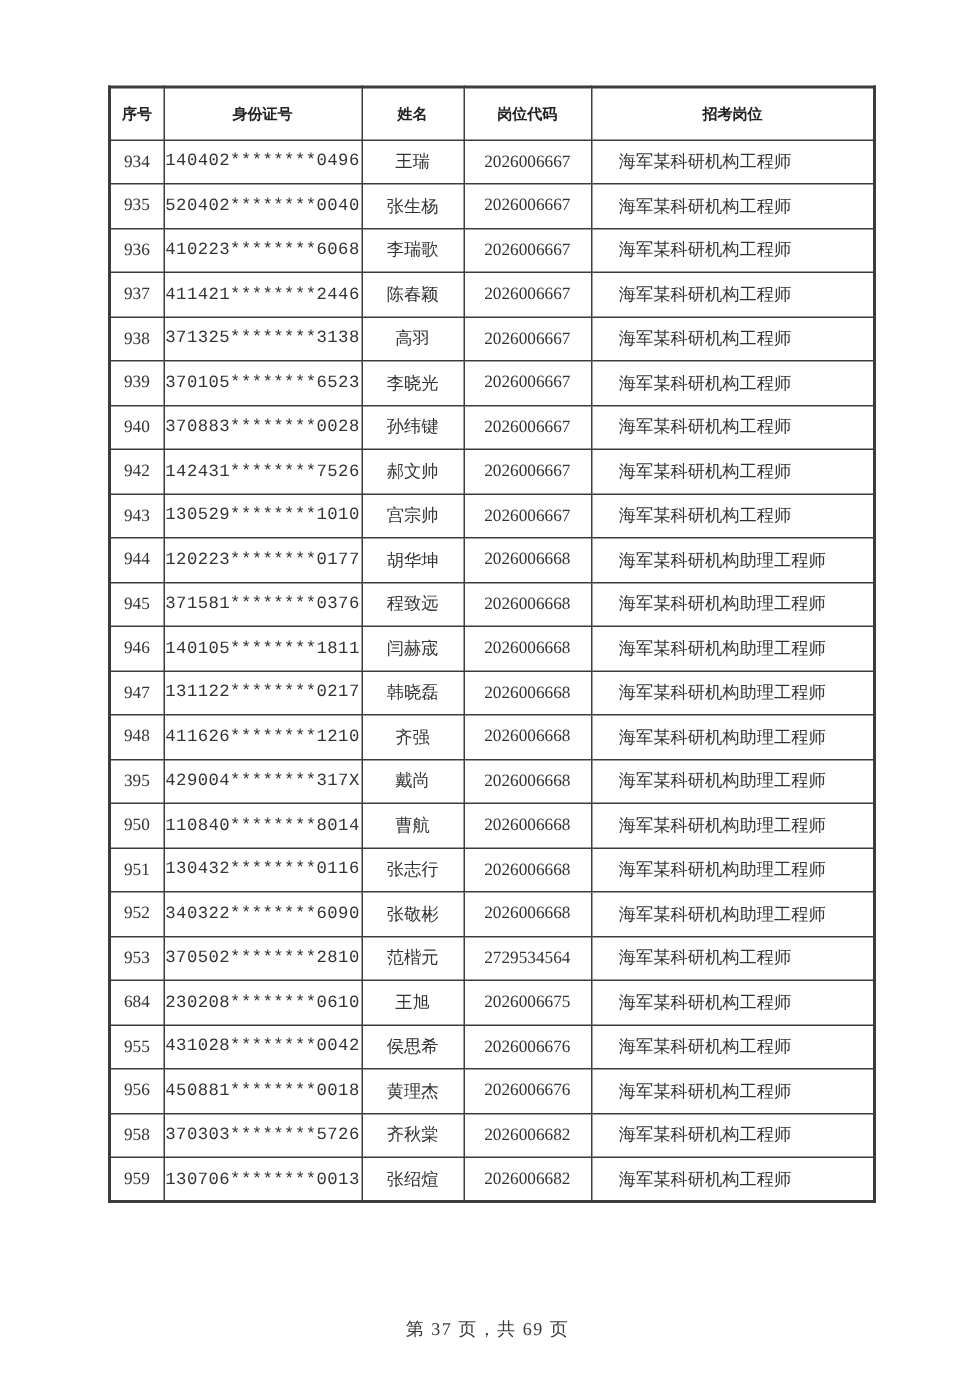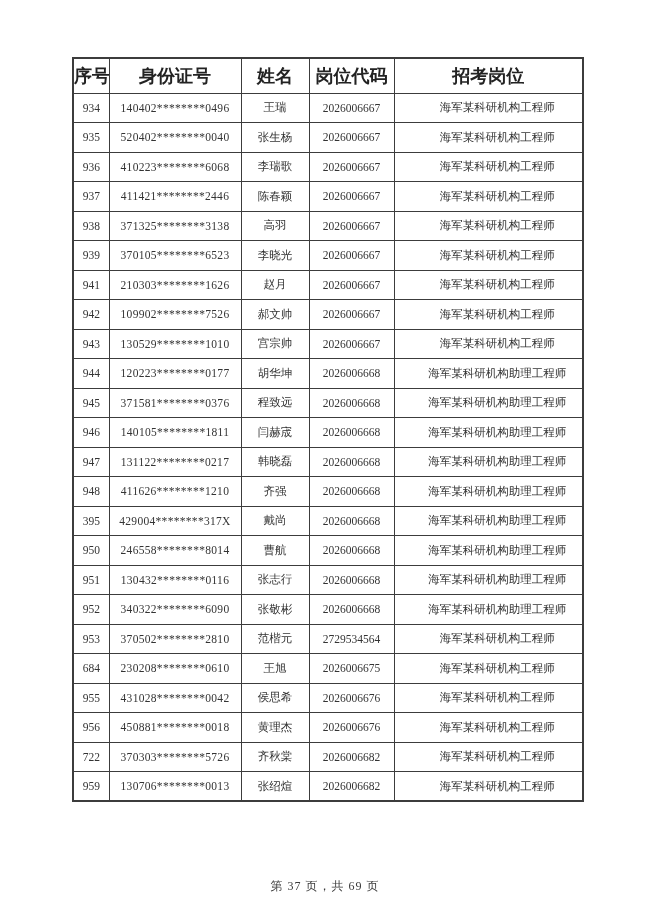--- a/index.html
+++ b/index.html
@@ -26,37 +26,37 @@
     table-layout: fixed;
     border: 2px solid #3c3c3c;
   }
   table.roster th, table.roster td {
     border: 1px solid #3c3c3c;
     overflow: hidden;
     white-space: nowrap;
   }
   table.roster th {
     height: 35px;
-    font-size: 18px;
+    font-size: 10px;
     font-weight: bold;
     text-align: center;
     vertical-align: middle;
     color: #222;
   }
   table.roster td {
     height: 29.5px;
     font-size: 11.5px;
     font-weight: normal;
     text-align: center;
     vertical-align: middle;
     color: #333;
   }
-  table.roster td.col-idnum { letter-spacing: 0.3px; }
+  table.roster td.col-idnum { letter-spacing: 0.3px; font-family: Liberation Mono, monospace; }
   table.roster td.col-job {
-    text-align: center;
+    text-align: left;
     padding-left: 18px;
   }
   .footer {
     position: absolute;
     left: 0;
     top: 878px;
     width: 650px;
     text-align: center;
     font-size: 12px;
     color: #3a3a3a;
@@ -127,32 +127,32 @@
   </tr>
 
   <tr>
     <td class="col-serial">939</td>
     <td class="col-idnum">370105********6523</td>
     <td class="col-name">李晓光</td>
     <td class="col-code">2026006667</td>
     <td class="col-job">海军某科研机构工程师</td>
   </tr>
 
-
-  <tr>
-    <td class="col-serial">941</td>
-    <td class="col-idnum">210303********1626</td>
-    <td class="col-name">赵月</td>
-    <td class="col-code">2026006667</td>
-    <td class="col-job">海军某科研机构工程师</td>
-  </tr>
+  <tr>
+    <td class="col-serial">940</td>
+    <td class="col-idnum">370883********0028</td>
+    <td class="col-name">孙纬键</td>
+    <td class="col-code">2026006667</td>
+    <td class="col-job">海军某科研机构工程师</td>
+  </tr>
+
 
   <tr>
     <td class="col-serial">942</td>
-    <td class="col-idnum">109902********7526</td>
+    <td class="col-idnum">142431********7526</td>
     <td class="col-name">郝文帅</td>
     <td class="col-code">2026006667</td>
     <td class="col-job">海军某科研机构工程师</td>
   </tr>
 
   <tr>
     <td class="col-serial">943</td>
     <td class="col-idnum">130529********1010</td>
     <td class="col-name">宫宗帅</td>
     <td class="col-code">2026006667</td>
@@ -202,21 +202,21 @@
   <tr>
     <td class="col-serial">395</td>
     <td class="col-idnum">429004********317X</td>
     <td class="col-name">戴尚</td>
     <td class="col-code">2026006668</td>
     <td class="col-job">海军某科研机构助理工程师</td>
   </tr>
 
   <tr>
     <td class="col-serial">950</td>
-    <td class="col-idnum">246558********8014</td>
+    <td class="col-idnum">110840********8014</td>
     <td class="col-name">曹航</td>
     <td class="col-code">2026006668</td>
     <td class="col-job">海军某科研机构助理工程师</td>
   </tr>
 
   <tr>
     <td class="col-serial">951</td>
     <td class="col-idnum">130432********0116</td>
     <td class="col-name">张志行</td>
     <td class="col-code">2026006668</td>
@@ -258,21 +258,21 @@
   <tr>
     <td class="col-serial">956</td>
     <td class="col-idnum">450881********0018</td>
     <td class="col-name">黄理杰</td>
     <td class="col-code">2026006676</td>
     <td class="col-job">海军某科研机构工程师</td>
   </tr>
 
 
   <tr>
-    <td class="col-serial">722</td>
+    <td class="col-serial">958</td>
     <td class="col-idnum">370303********5726</td>
     <td class="col-name">齐秋棠</td>
     <td class="col-code">2026006682</td>
     <td class="col-job">海军某科研机构工程师</td>
   </tr>
 
   <tr>
     <td class="col-serial">959</td>
     <td class="col-idnum">130706********0013</td>
     <td class="col-name">张绍煊</td>

